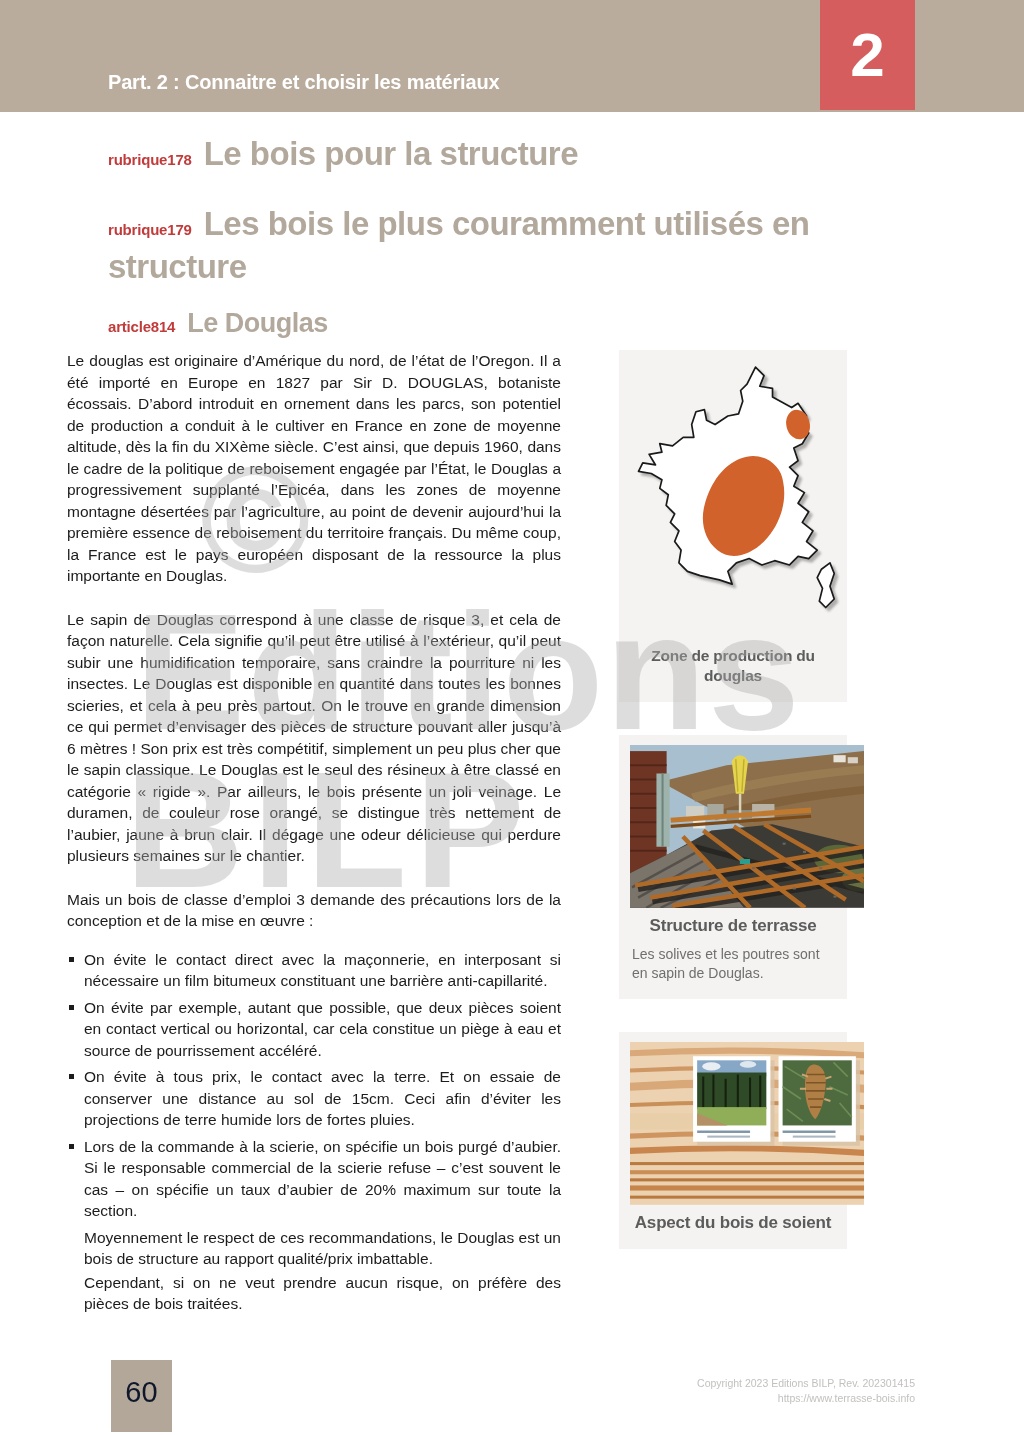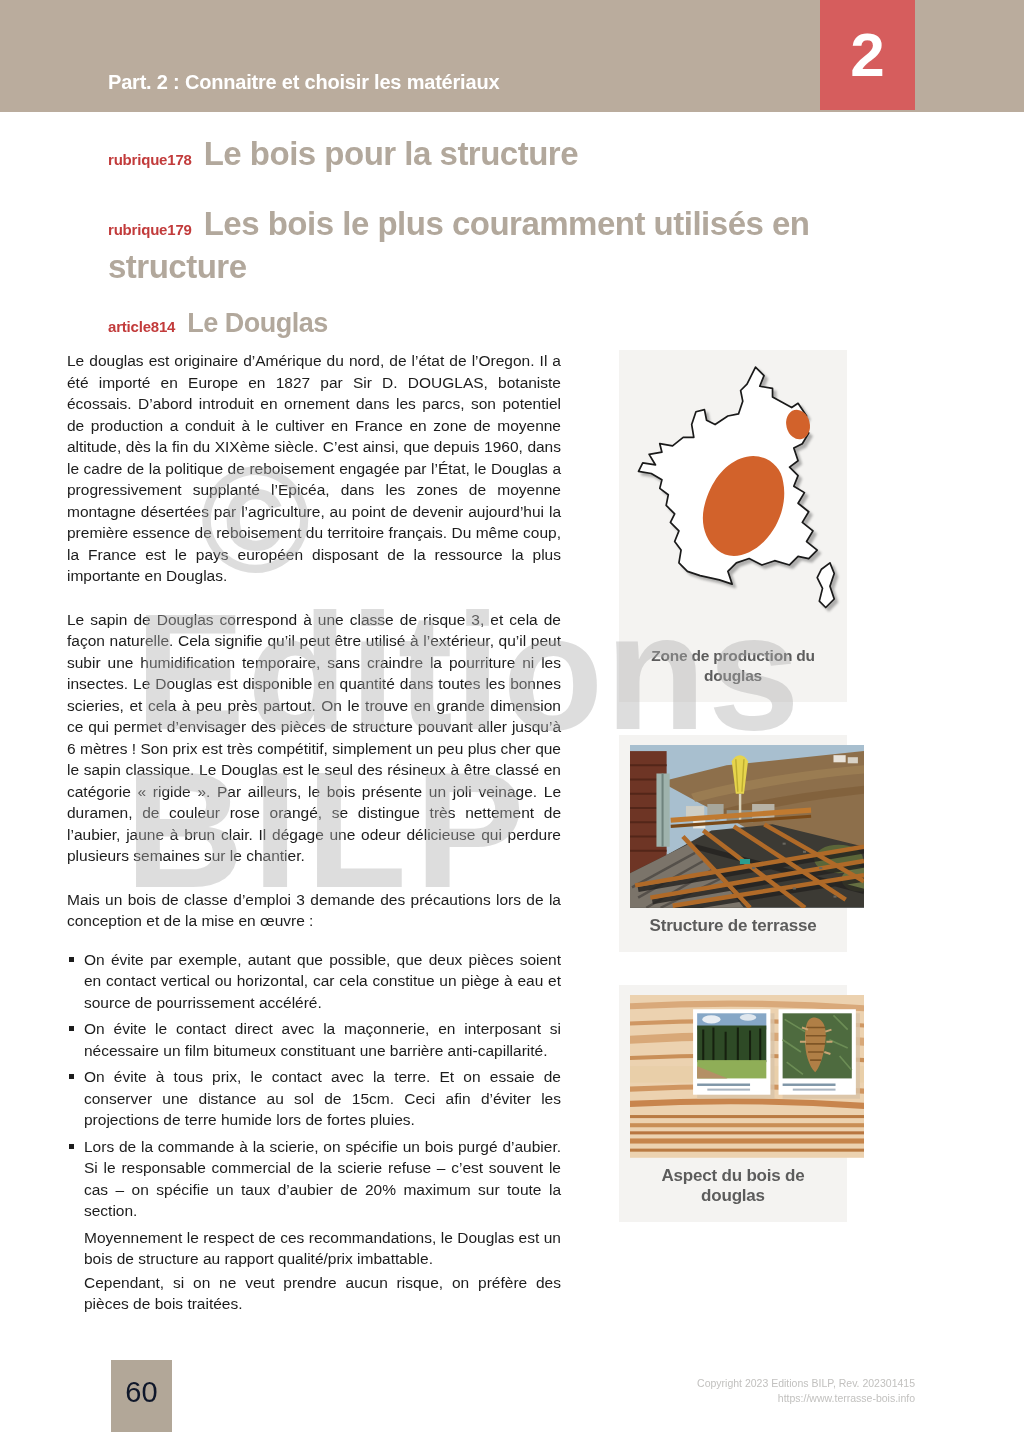--- a/index.html
+++ b/index.html
@@ -110,22 +110,22 @@
   </div>
 
   <div class="content">
 
     <div class="main-col">
       <p>Le douglas est originaire d’Amérique du nord, de l’état de l’Oregon. Il a été importé en Europe en 1827 par Sir D. DOUGLAS, botaniste écossais. D’abord introduit en ornement dans les parcs, son potentiel de production a conduit à le cultiver en France en zone de moyenne altitude, dès la fin du XIXème siècle. C’est ainsi, que depuis 1960, dans le cadre de la politique de reboisement engagée par l’État, le Douglas a progressivement supplanté l’Epicéa, dans les zones de moyenne montagne désertées par l’agriculture, au point de devenir aujourd’hui la première essence de reboisement du territoire français. Du même coup, la France est le pays européen disposant de la ressource la plus importante en Douglas.</p>
       <p>Le sapin de Douglas correspond à une classe de risque 3, et cela de façon naturelle. Cela signifie qu’il peut être utilisé à l’extérieur, qu’il peut subir une humidification temporaire, sans craindre la pourriture ni les insectes. Le Douglas est disponible en quantité dans toutes les bonnes scieries, et cela à peu près partout. On le trouve en grande dimension ce qui permet d’envisager des pièces de structure pouvant aller jusqu’à 6 mètres ! Son prix est très compétitif, simplement un peu plus cher que le sapin classique. Le Douglas est le seul des résineux à être classé en catégorie « rigide ». Par ailleurs, le bois présente un joli veinage. Le duramen, de couleur rose orangé, se distingue très nettement de l’aubier, jaune à brun clair. Il dégage une odeur délicieuse qui perdure plusieurs semaines sur le chantier.</p>
       <p class="lead-in">Mais un bois de classe d’emploi 3 demande des précautions lors de la conception et de la mise en œuvre :</p>
 
       <ul class="precautions">
+        <li>On évite le contact direct avec la maçonnerie, en interposant si nécessaire un film bitumeux constituant une barrière anti-capillarité.</li>
         <li>On évite par exemple, autant que possible, que deux pièces soient en contact vertical ou horizontal, car cela constitue un piège à eau et source de pourrissement accéléré.</li>
-        <li>On évite le contact direct avec la maçonnerie, en interposant si nécessaire un film bitumeux constituant une barrière anti-capillarité.</li>
         <li>On évite à tous prix, le contact avec la terre. Et on essaie de conserver une distance au sol de 15cm. Ceci afin d’éviter les projections de terre humide lors de fortes pluies.</li>
         <li>Lors de la commande à la scierie, on spécifie un bois purgé d’aubier. Si le responsable commercial de la scierie refuse – c’est souvent le cas – on spécifie un taux d’aubier de 20% maximum sur toute la section.</li>
       </ul>
       <div class="bullet-cont">Moyennement le respect de ces recommandations, le Douglas est un bois de structure au rapport qualité/prix imbattable.</div>
       <div class="bullet-cont">Cependant, si on ne veut prendre aucun risque, on préfère des pièces de bois traitées.</div>
     </div>
 
     <div class="sidebar">
 
       <div class="panel">
@@ -187,20 +187,21 @@
               <rect x="150" y="96" width="3" height="2"></rect>
                 <rect x="170" y="104" width="3" height="2"></rect>
               <rect x="186" y="120" width="3" height="2"></rect>
                 <rect x="160" y="140" width="3" height="2"></rect>
               <rect x="120" y="120" width="3" height="2"></rect>
                 <rect x="200" y="148" width="3" height="2"></rect>
             </g>
             <rect x="108" y="112" width="10" height="5" fill="#2a9d8f"></rect>
           </svg>
           <div class="panel-caption big">Structure de terrasse</div>
+          <div class="panel-subcaption">Les solives et les poutres sont en sapin de Douglas.</div>
         </div>
       </div>
 
       <div class="panel">
         <div class="panel-inner">
           <svg class="photo-frame" viewBox="0 0 230 160">
             <rect width="230" height="160" fill="#ecd2b0"></rect>
             <path d="M0 8 Q115 2 230 10 L230 16 Q115 8 0 14 Z" fill="#d9a97a"></path>
             <path d="M0 26 Q115 20 230 28 L230 32 Q115 24 0 30 Z" fill="#cf9763"></path>
             <path d="M0 40 Q115 32 230 42 L230 50 Q115 40 0 48 Z" fill="#d8a878"></path>
@@ -231,21 +232,21 @@
               <rect x="146" y="14" width="76" height="84" fill="#ffffff"></rect>
               <rect x="150" y="18" width="68" height="64" fill="#4e6b3f"></rect>
               <path d="M152 24 L172 36 M150 44 L168 56 M200 20 L214 34 M206 60 L218 74 M154 66 L170 78 M196 44 L214 52" stroke="#6c8d55" stroke-width="1.6"></path>
               <path d="M180 22 C190 22 194 32 192 46 C190 62 186 72 182 76 C176 70 172 58 172 44 C172 30 174 23 180 22 Z" fill="#b07f46"></path>
               <path d="M174 32 H192 M173 40 H193 M173 48 H192 M175 56 H190 M177 64 H188" stroke="#7e5526" stroke-width="1.6"></path>
               <path d="M192 36 L198 34 M193 46 L199 46 M191 56 L197 58 M175 34 L169 32 M173 46 L167 46" stroke="#caa574" stroke-width="2"></path>
               <rect x="150" y="87" width="52" height="2.4" fill="#7f96a8"></rect>
               <rect x="160" y="92" width="42" height="2" fill="#aab6c2"></rect>
             </g>
           </svg>
-          <div class="panel-caption big">Aspect du bois de douglas</div>
+          <div class="panel-caption big">Aspect du bois de soient</div>
         </div>
       </div>
 
     </div>
   </div>
 
   <div class="watermark wm-symbol">©</div>
   <div class="watermark wm-line1">Editions</div>
   <div class="watermark wm-line2">BILP</div>
 

